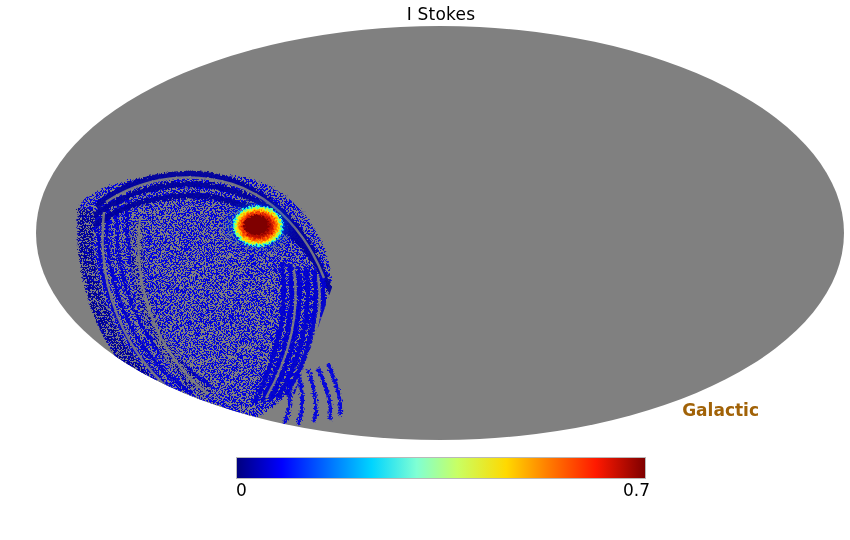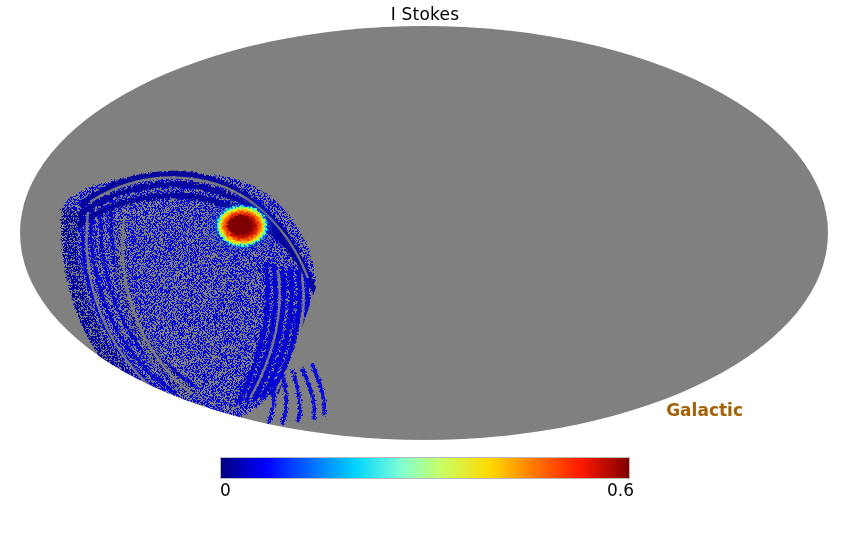--- a/index.html
+++ b/index.html
@@ -1,18 +1,18 @@
 <!DOCTYPE html>
 <html><head>
 <meta charset="utf-8">
 <style>
   html,body{margin:0;padding:0;background:#ffffff;}
   body{width:850px;height:540px;overflow:hidden;
        font-family:"DejaVu Sans","Liberation Sans",sans-serif;}
-  .root{position:relative;width:770px;height:540px;background:#ffffff;}
+  .root{position:relative;width:770px;height:540px;background:#ffffff;margin-left:16px;}
 
   
   .title{position:absolute;left:0;top:4px;width:850px;text-align:center;
          font-size:17px;color:#000;letter-spacing:.2px;}
 
   
   .sky-wrap{position:absolute;left:20px;top:26px;width:808px;height:414px;}
   .sky-ellipse{position:absolute;inset:0;border-radius:50%;background:#808080;
                overflow:hidden;}
   .sky-svg{position:absolute;inset:0;width:100%;height:100%;display:block;}
@@ -173,17 +173,17 @@
 
     </div>
   </div>
 
   <div class="frame-label">Galactic</div>
 
   <div class="cbar-wrap">
     <div class="cbar"></div>
     <div class="cbar-ticks">
       <span class="tick lo">0</span>
-      <span class="tick hi">0.6</span>
+      <span class="tick hi">0.7</span>
     </div>
   </div>
 
 </div>
 
 </body></html>

